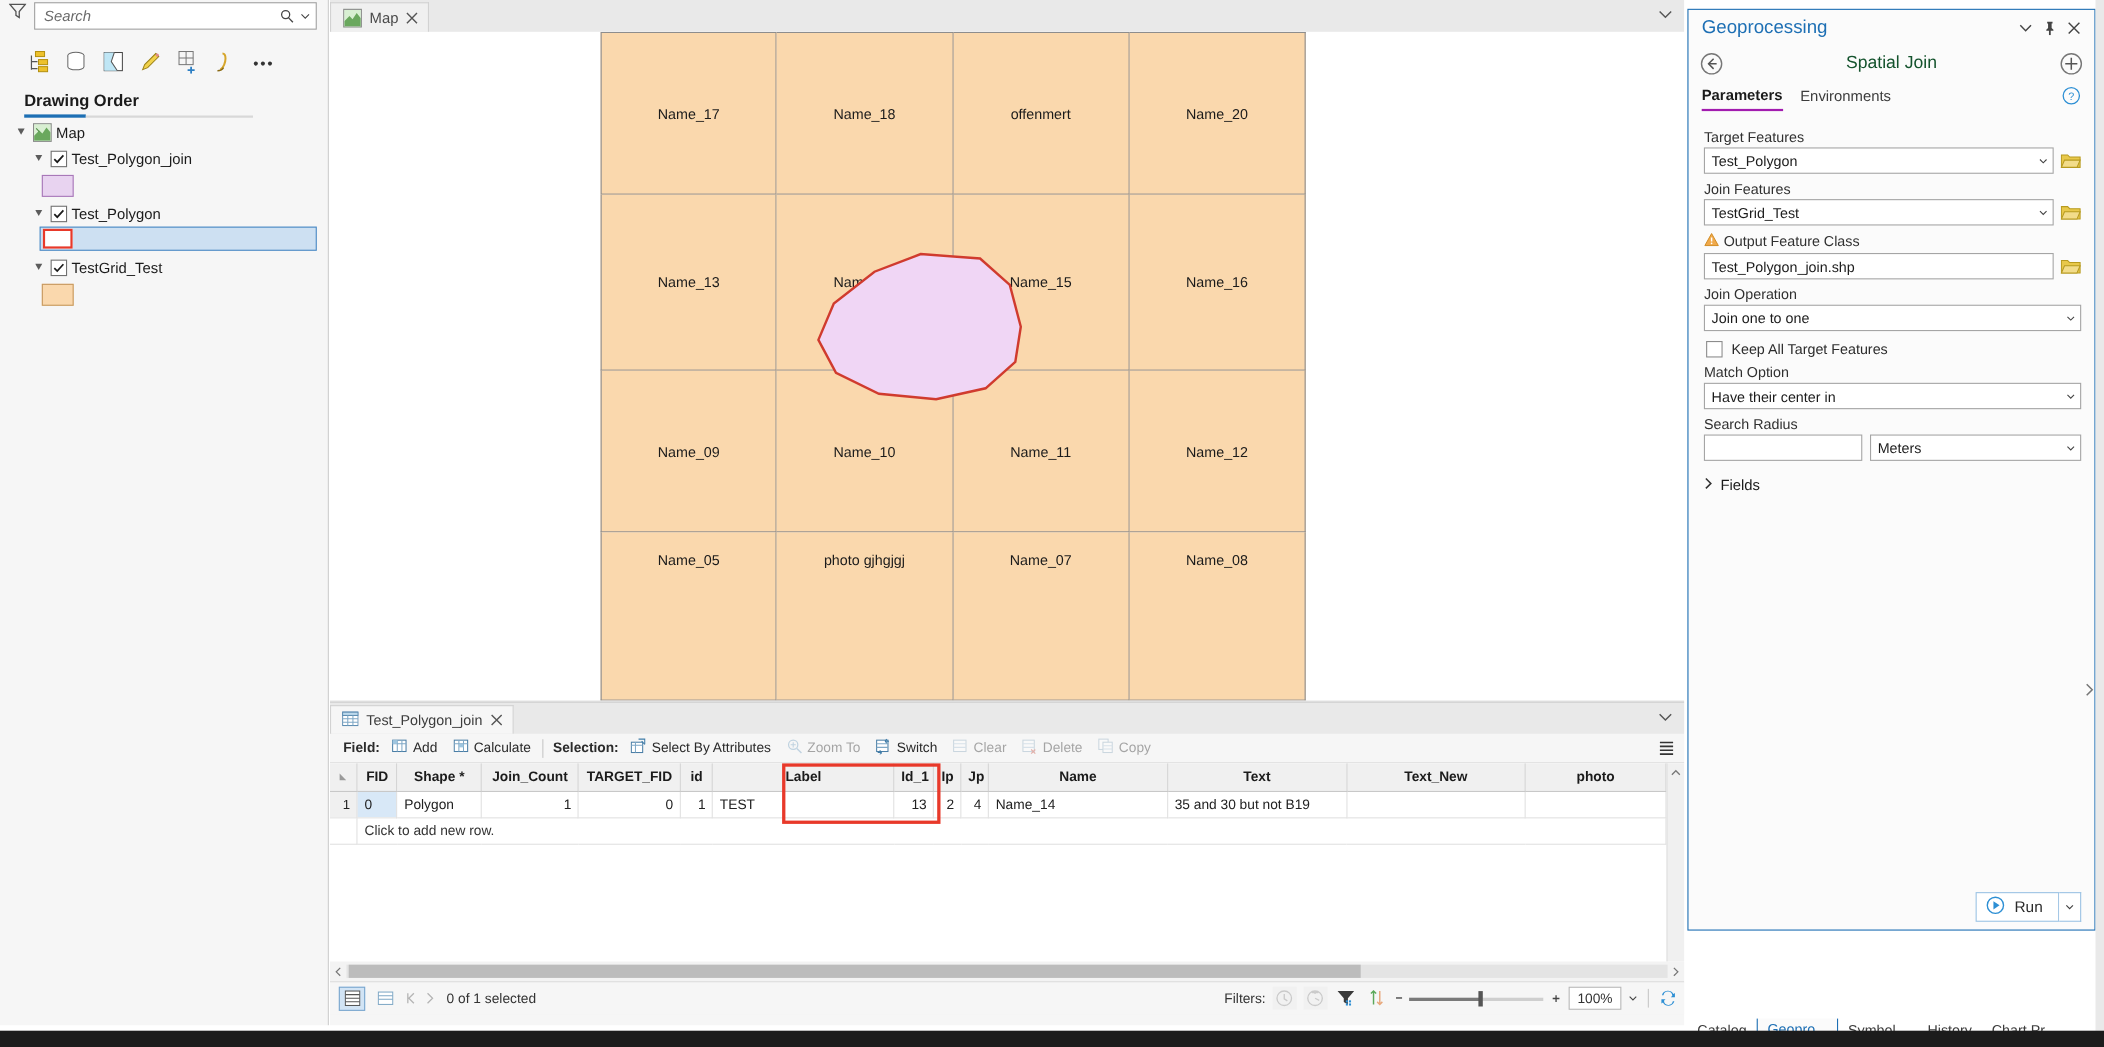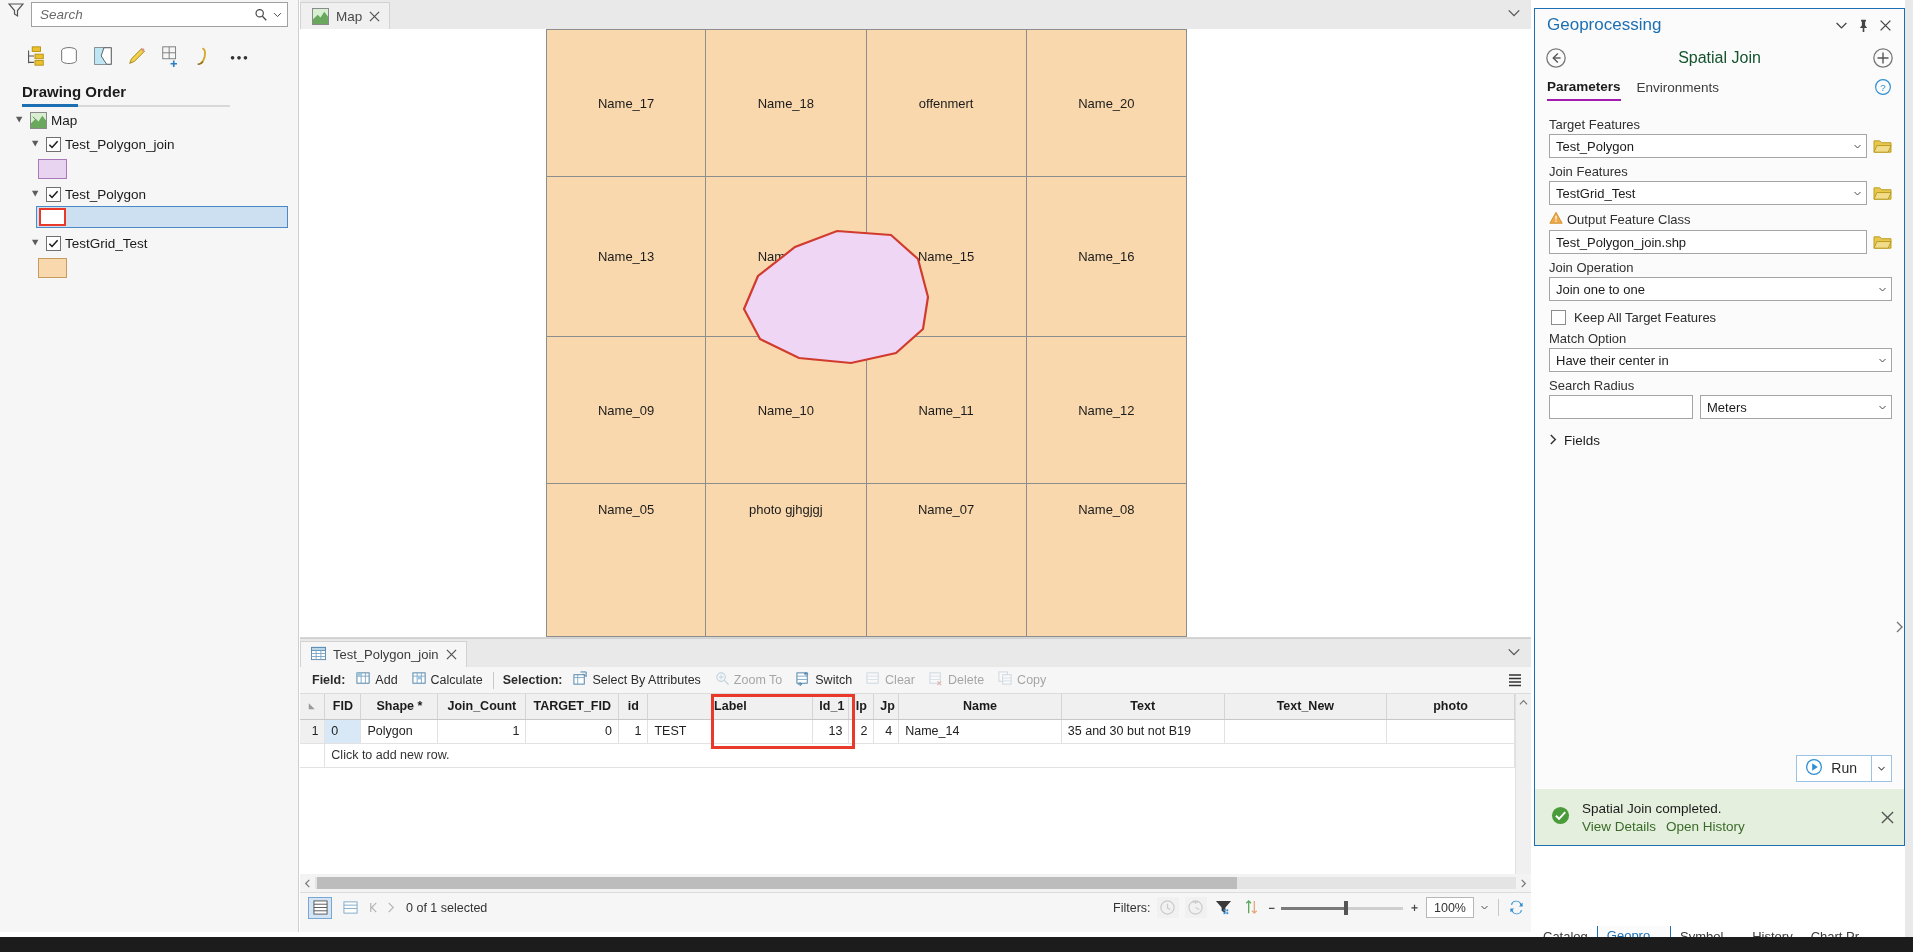--- a/index.html
+++ b/index.html
@@ -942,40 +942,20 @@
         </span>
         <span class="lbl">Run</span>
       </div>
       <div id="run-caret">
         <svg viewBox="0 0 12 12">
             <path d="M2 4l4 4 4-4" stroke="#444" stroke-width="1.4" fill="none"></path>
           </svg>
       </div>
     </div>
 
-    <div id="geo-msg">
-      <span class="check">
-        <svg viewBox="0 0 20 20">
-            <circle cx="10" cy="10" r="9" fill="#4a9c3a"></circle>
-            <path d="M5.2 10.2 L8.5 13.5 L15 6.5" stroke="#fff" stroke-width="2.1" fill="none"></path>
-          </svg>
-      </span>
-      <div class="txt">
-        <div class="t1">Spatial Join completed.</div>
-        <div class="t2">
-          <a>View Details</a>
-          <a>Open History</a>
-        </div>
-      </div>
-      <span class="x icobtn">
-        <svg viewBox="0 0 14 14">
-            <path d="M1 1l12 12M13 1L1 13" stroke="#555" stroke-width="1.5"></path>
-          </svg>
-      </span>
-    </div>
   </div>
 
   <div id="geo-bottom-tabs">
     <span class="bt">Catalog</span>
     <span class="bt active">Geopro...</span>
     <span class="bt">Symbol...</span>
     <span class="bt">History</span>
     <span class="bt">Chart Pr...</span>
   </div>
 

